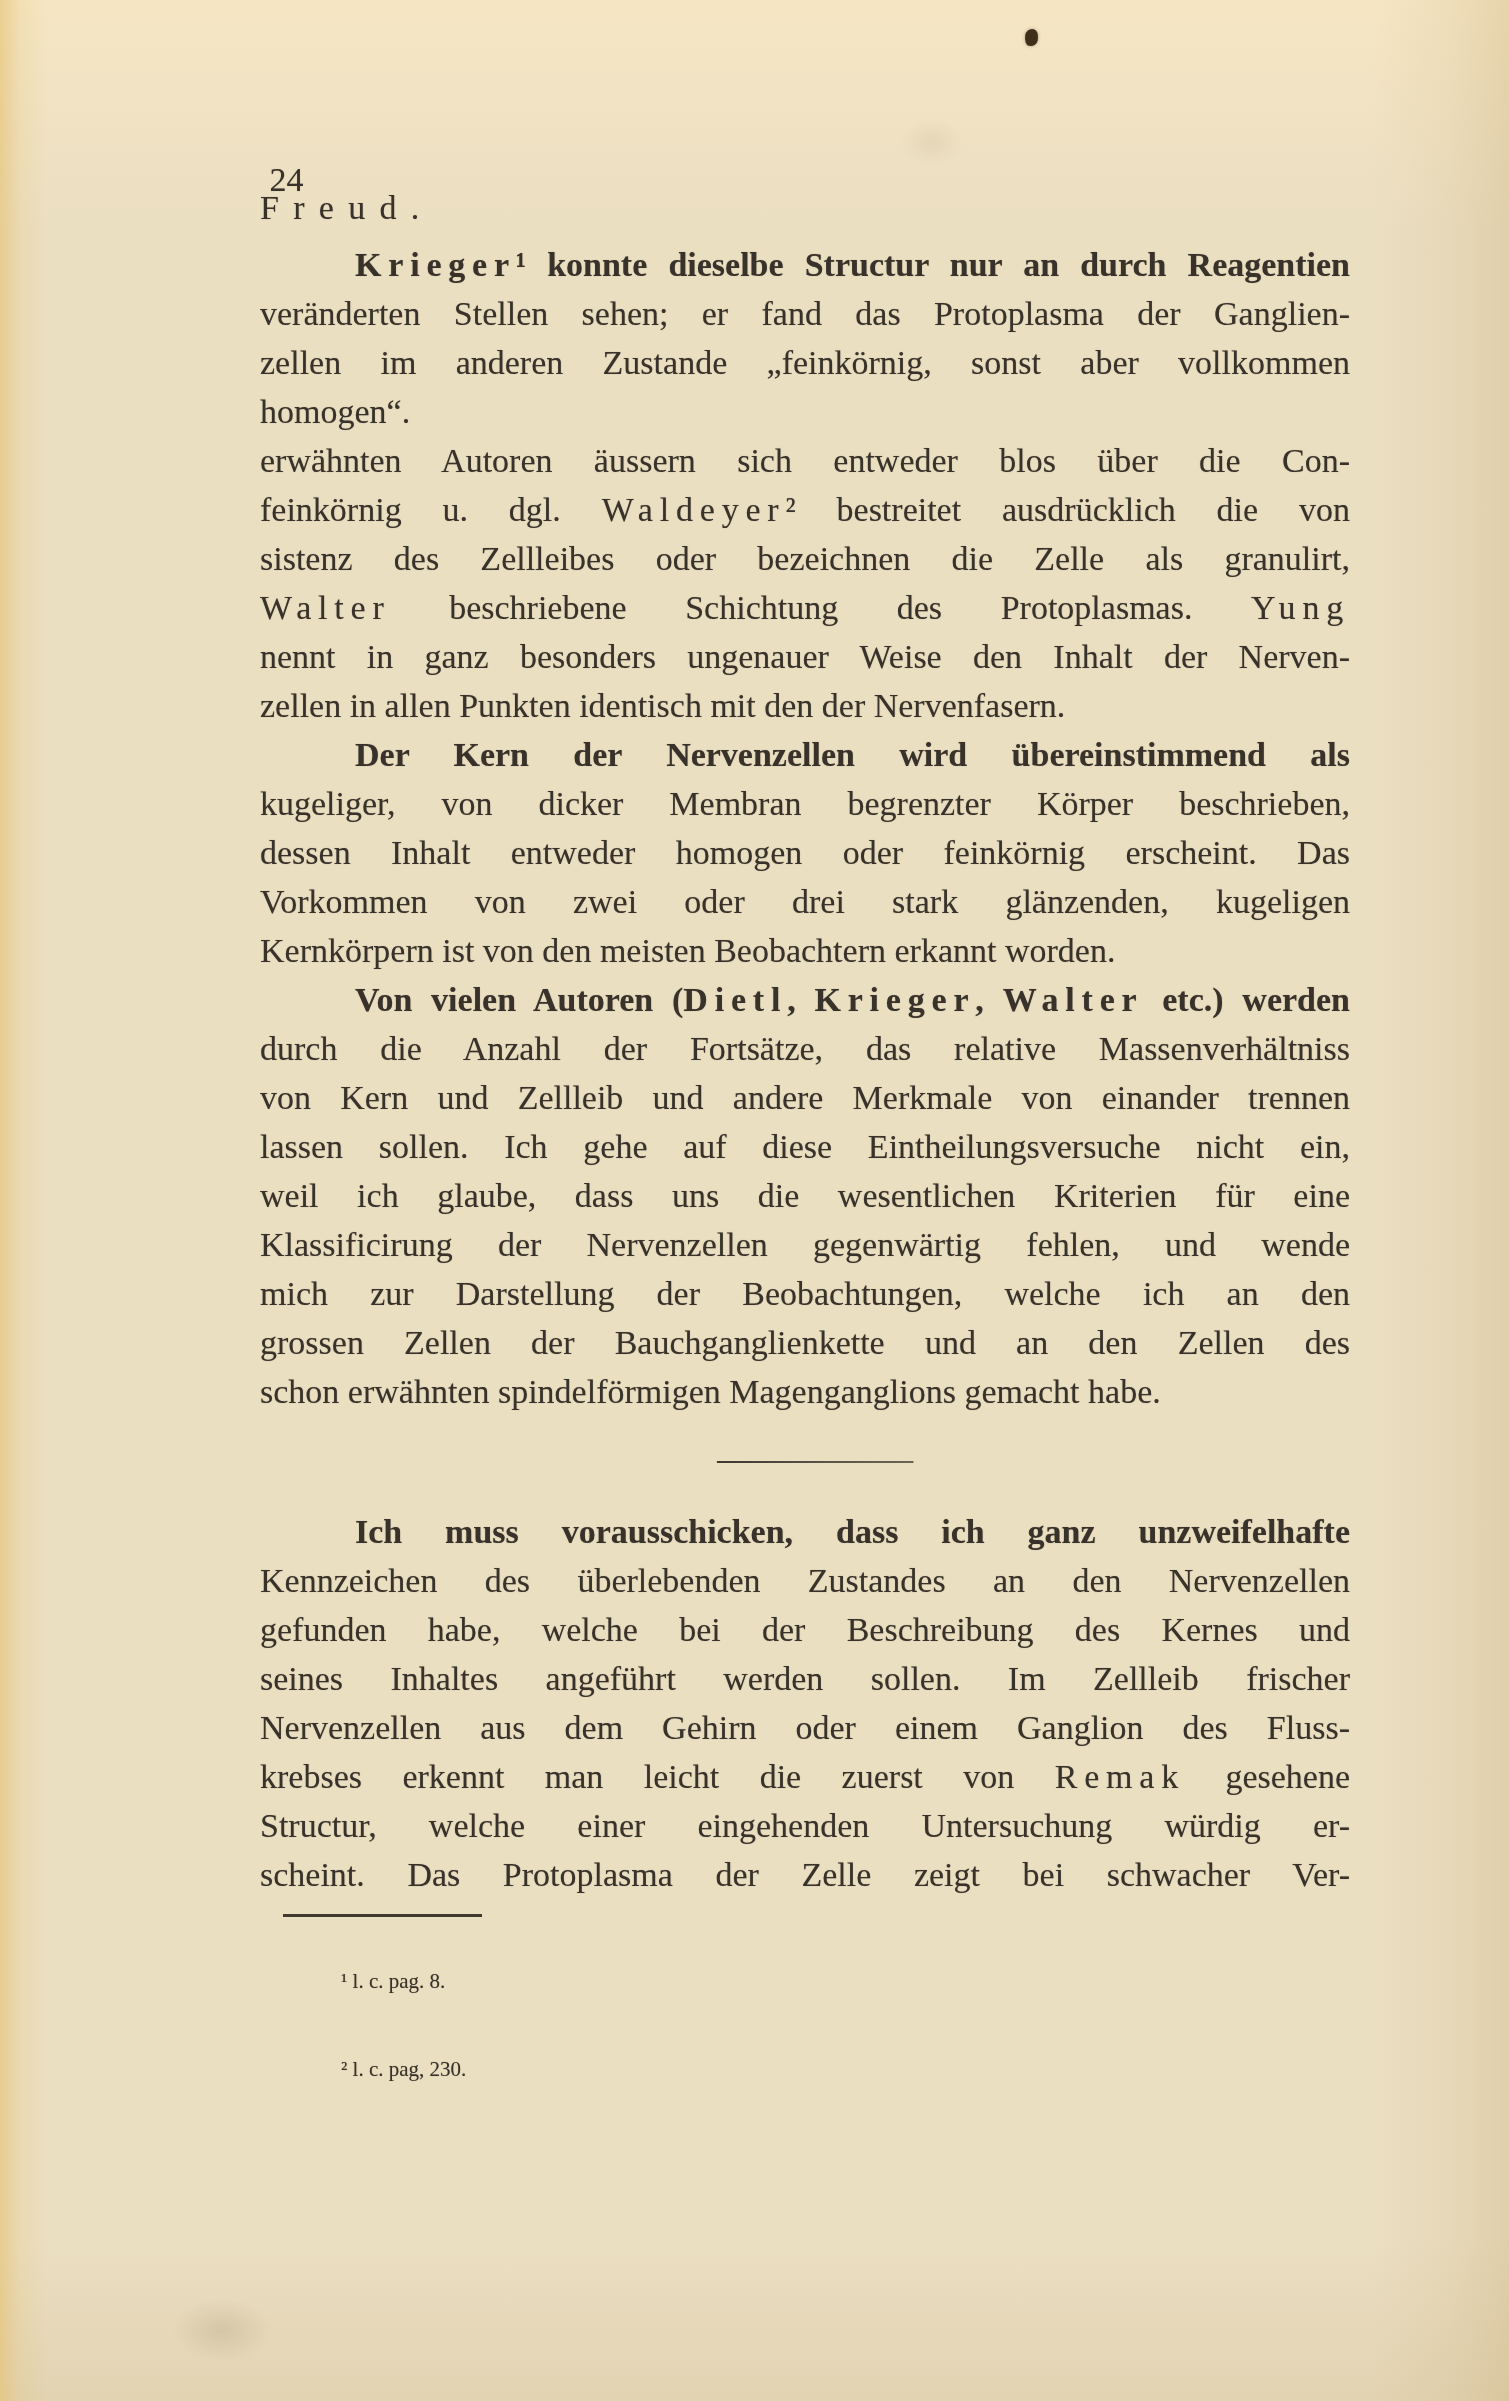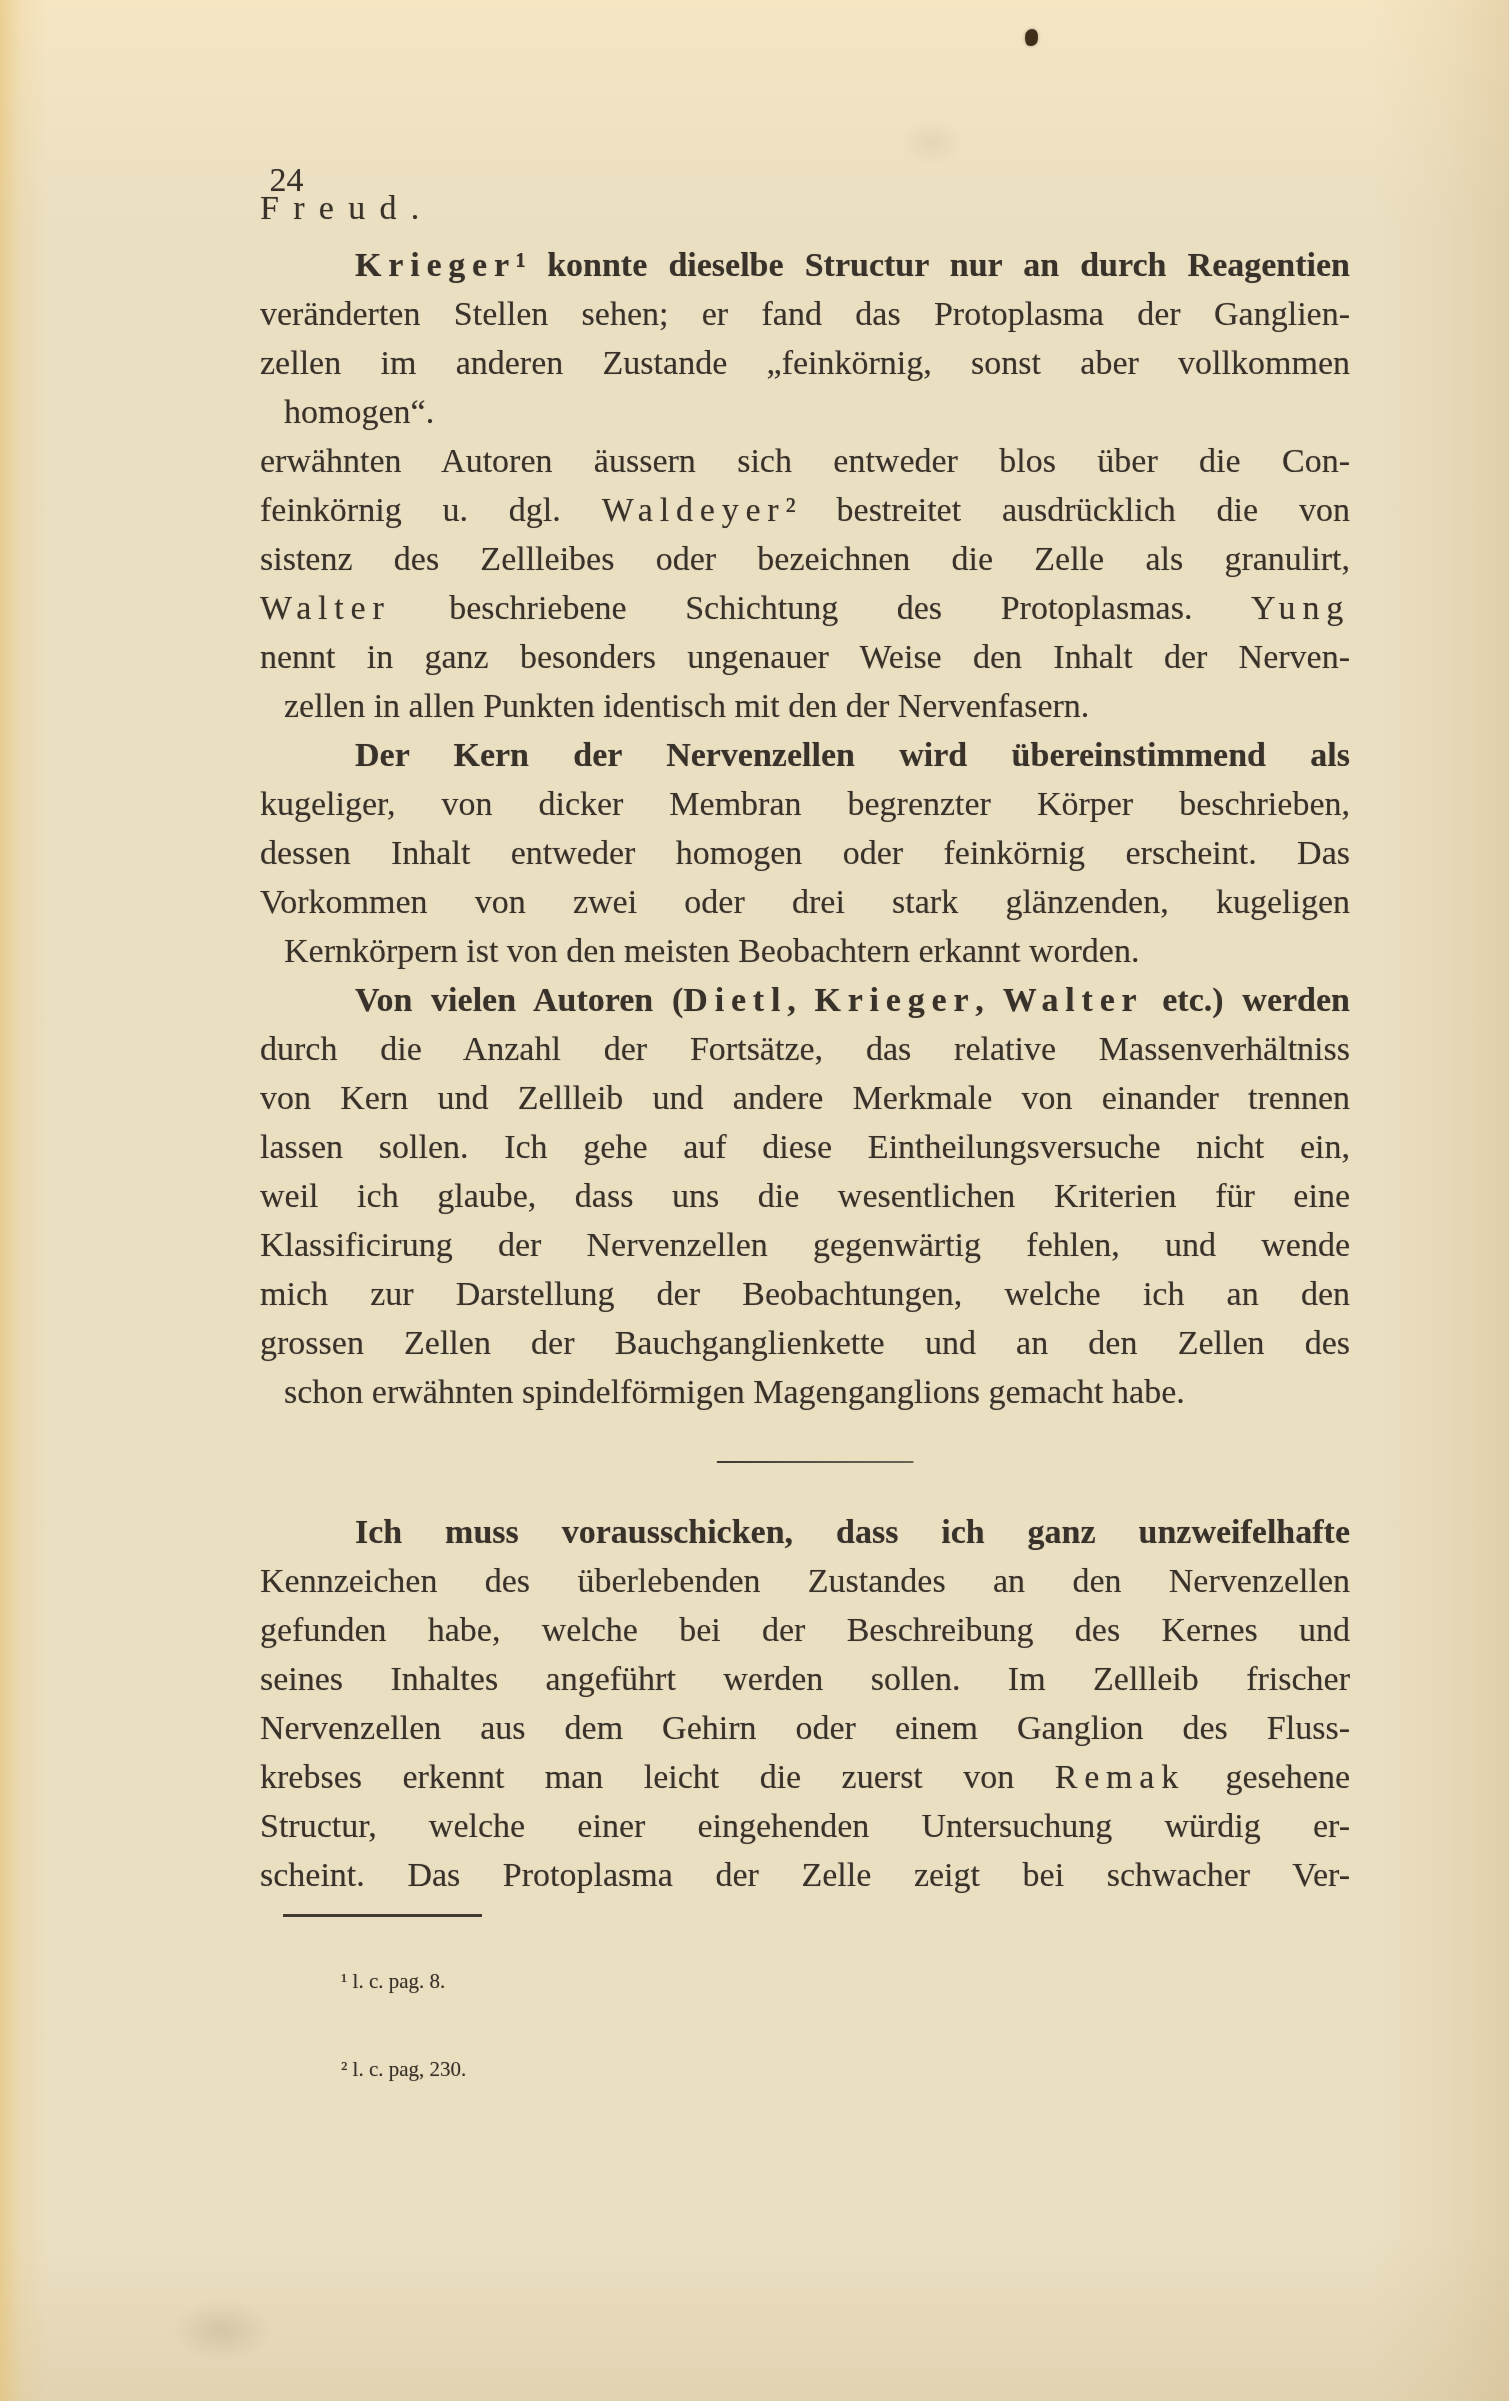--- a/index.html
+++ b/index.html
@@ -30,21 +30,21 @@
     margin-top: 27px;
   }
 
   
   .text-block { position: absolute; left: 260px; top: 240px; width: 1090px; font-size: 34px; }
   .line {
     height: 49px; line-height: 49px;
     text-align: justify; text-align-last: justify;
   }
   .line.ind { text-indent: 95px; font-weight: bold; }
-  .line.end { text-align-last: left; margin-left: 24px; }
+  .line.end { text-align-last: left; }
   .sp { letter-spacing: 0.20em; }
 
   .divider-wrap { position: relative; height: 91px; }
   .divider-rule {
     position: absolute; top: 50%; left: 50%;
     transform: translate(calc(-50% + 10.2px), -50%);
     width: 197px; height: 2.1px;
     background: linear-gradient(90deg, #3e392f, #5b554a 60%, #6b6457);
     border-radius: 1.1px;
   }

